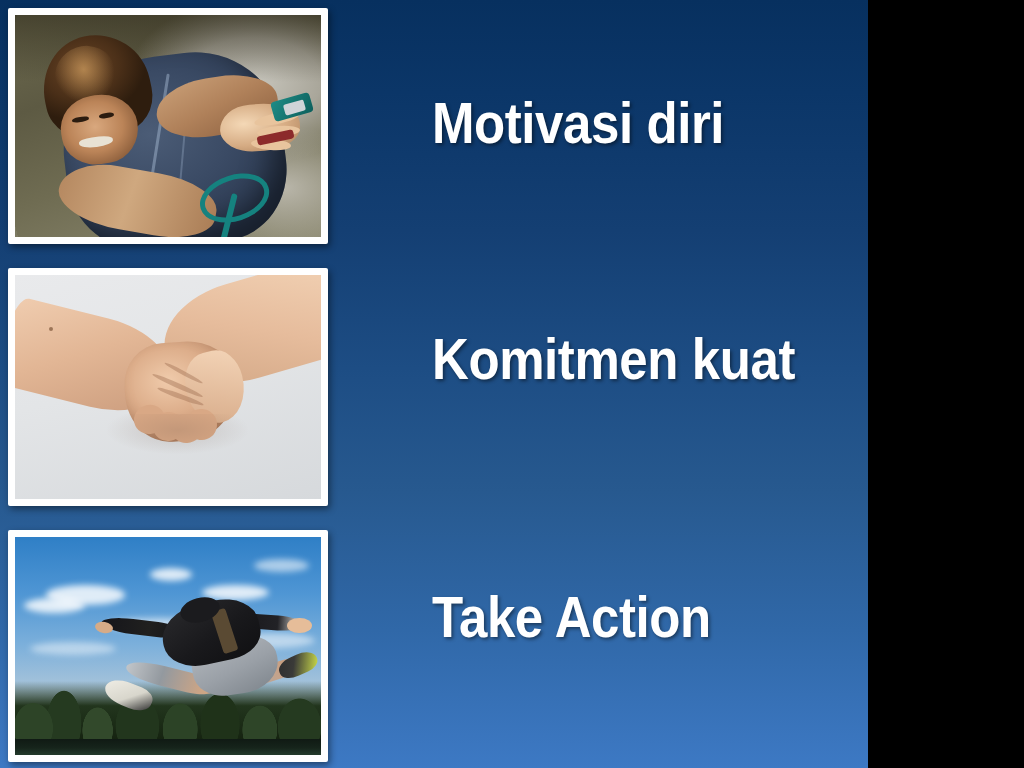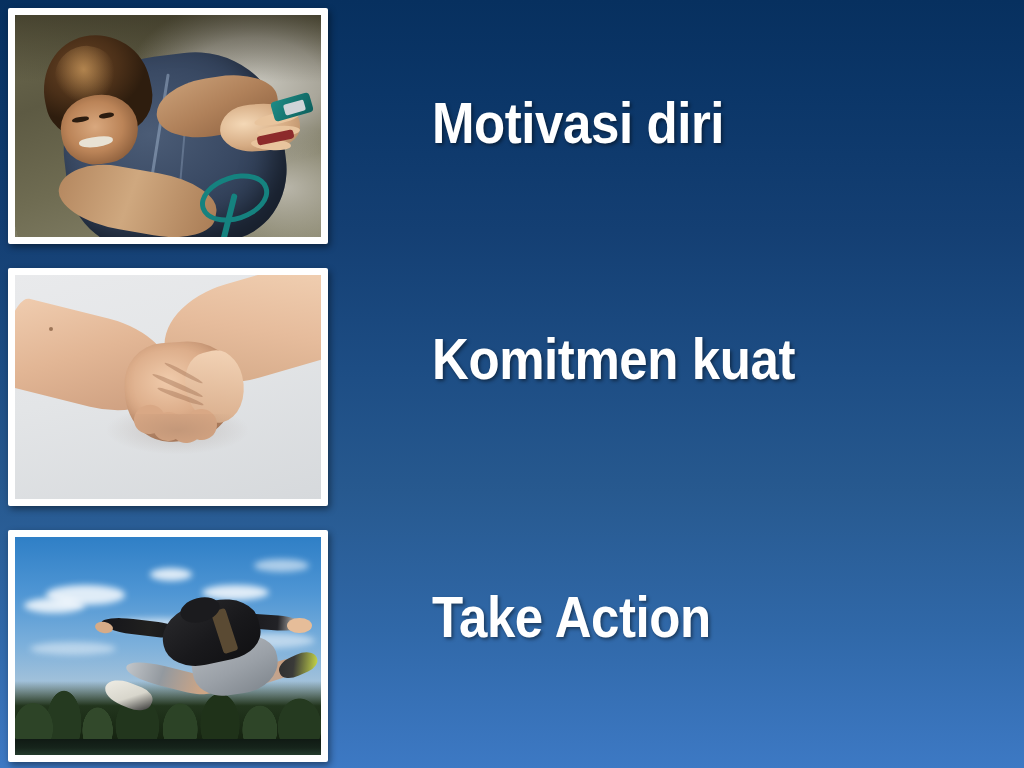--- a/index.html
+++ b/index.html
@@ -7,21 +7,21 @@
     margin: 0;
     padding: 0;
     background: #000;
   }
   body {
     font-family: "Liberation Sans", sans-serif;
   }
 
   #slide {
     position: relative;
-    width: 1024px;
+    width: 868px;
     height: 768px;
     overflow: hidden;
     background: linear-gradient(180deg,
         #07305f 0%,
         #0b3668 12%,
         #143f73 30%,
         #1d4d84 48%,
         #27598f 64%,
         #3068a8 82%,
         #3d79c4 100%);

